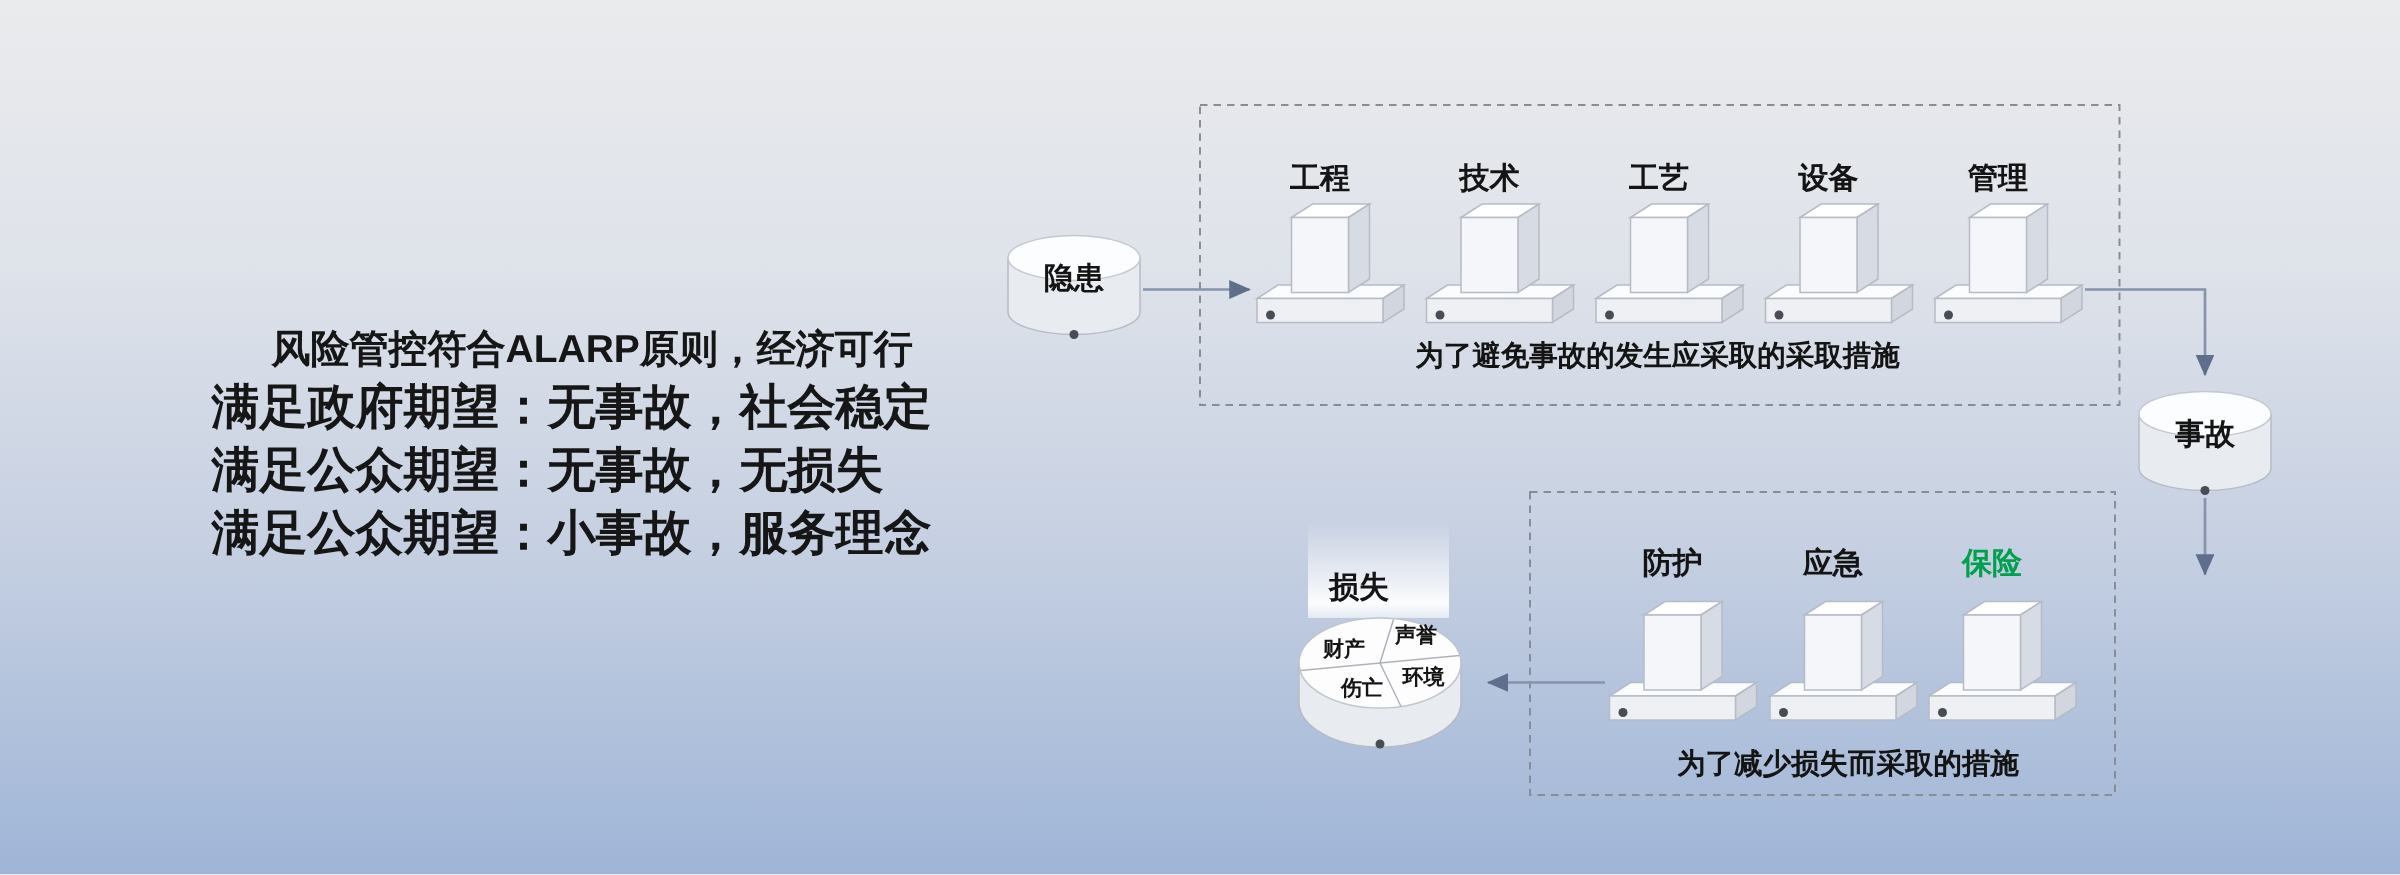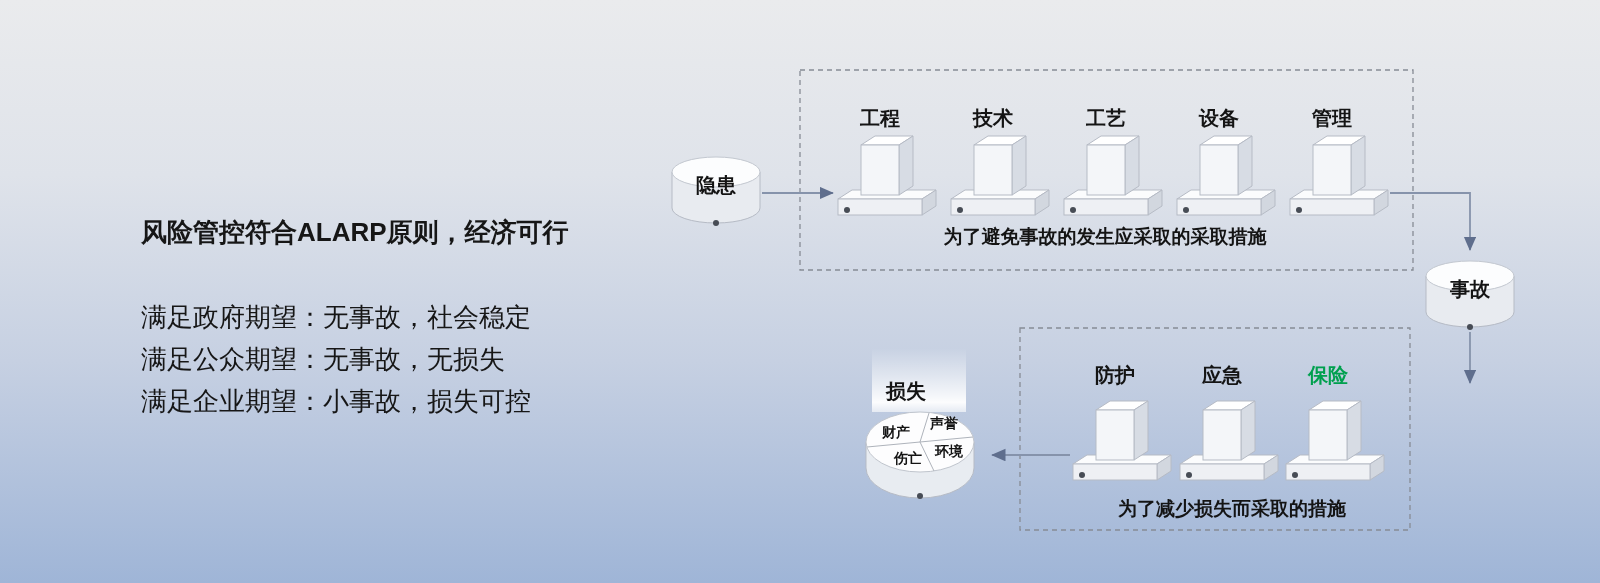--- a/index.html
+++ b/index.html
@@ -7,22 +7,22 @@
     width: 1600px; height: 583px; overflow: hidden;
     font-family: "Liberation Sans", "DejaVu Sans", sans-serif;
   }
   .stage {
     position: relative; width: 1600px; height: 583px;
     background: linear-gradient(180deg, #eaebed 0%, #dfe3ea 30%, #c6d0e2 62%, #9fb5d7 100%);
   }
   .diagram-svg { position: absolute; left: 0; top: 0; }
   .left-panel { position: absolute; left: 141px; top: 178px; color: #161616; }
   .title   { font-size: 57px; font-weight: bold; letter-spacing: 4px; white-space: nowrap; }
-  .subtitle{ margin-top: 37px; font-size: 26px; font-weight: bold; white-space: nowrap; }
-  .expectations { margin-top: 46px; font-size: 26px; font-weight: normal; line-height: 42px; }
+  .subtitle{ margin-top: 37px; font-size: 26px; font-weight: bold; white-space: nowrap; margin-left: 40px; }
+  .expectations { font-size: 32px; font-weight: bold; line-height: 42px; }
   .expectations div { white-space: nowrap; }
   svg text { font-family: "Liberation Sans", "DejaVu Sans", sans-serif; font-weight: bold; }
   .lbl   { font-size: 20px; }
   .lbl-s { font-size: 14px; }
   .cap   { font-size: 19px; }
 </style>
 </head>
 <body>
 
 <div class="stage">
@@ -108,17 +108,17 @@
     <text class="lbl-s" x="944" y="428" text-anchor="middle" fill="#141414">声誉</text>
     <text class="lbl-s" x="908" y="463" text-anchor="middle" fill="#141414">伤亡</text>
     <text class="lbl-s" x="949" y="456" text-anchor="middle" fill="#141414">环境</text>
   </svg>
 
   <div class="left-panel">
     <div class="subtitle">风险管控符合ALARP原则，经济可行</div>
     <div class="expectations">
       <div>满足政府期望：无事故，社会稳定</div>
       <div>满足公众期望：无事故，无损失</div>
-      <div>满足企业期望：小事故，损失可控</div>
+      <div>满足公众期望：小事故，服务理念</div>
     </div>
   </div>
 
 </div>
 
 </body></html>

